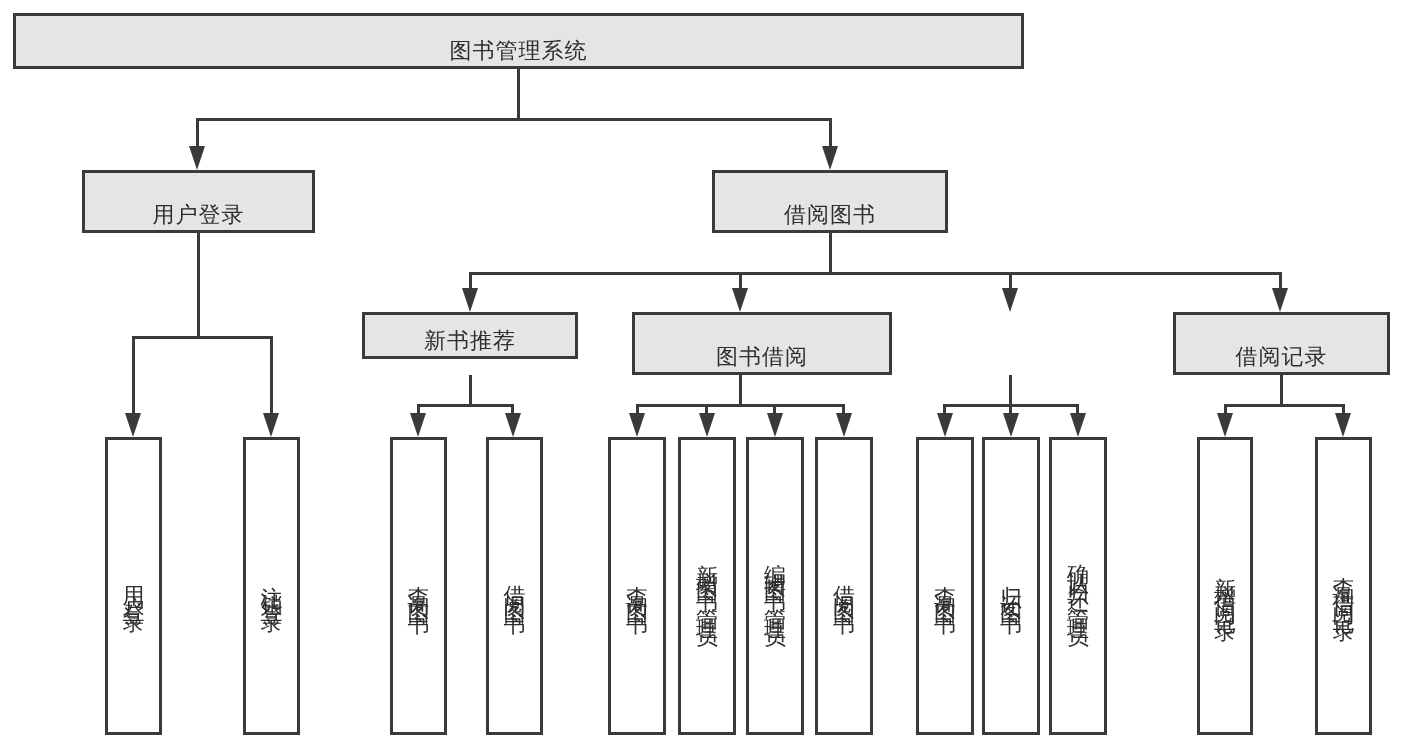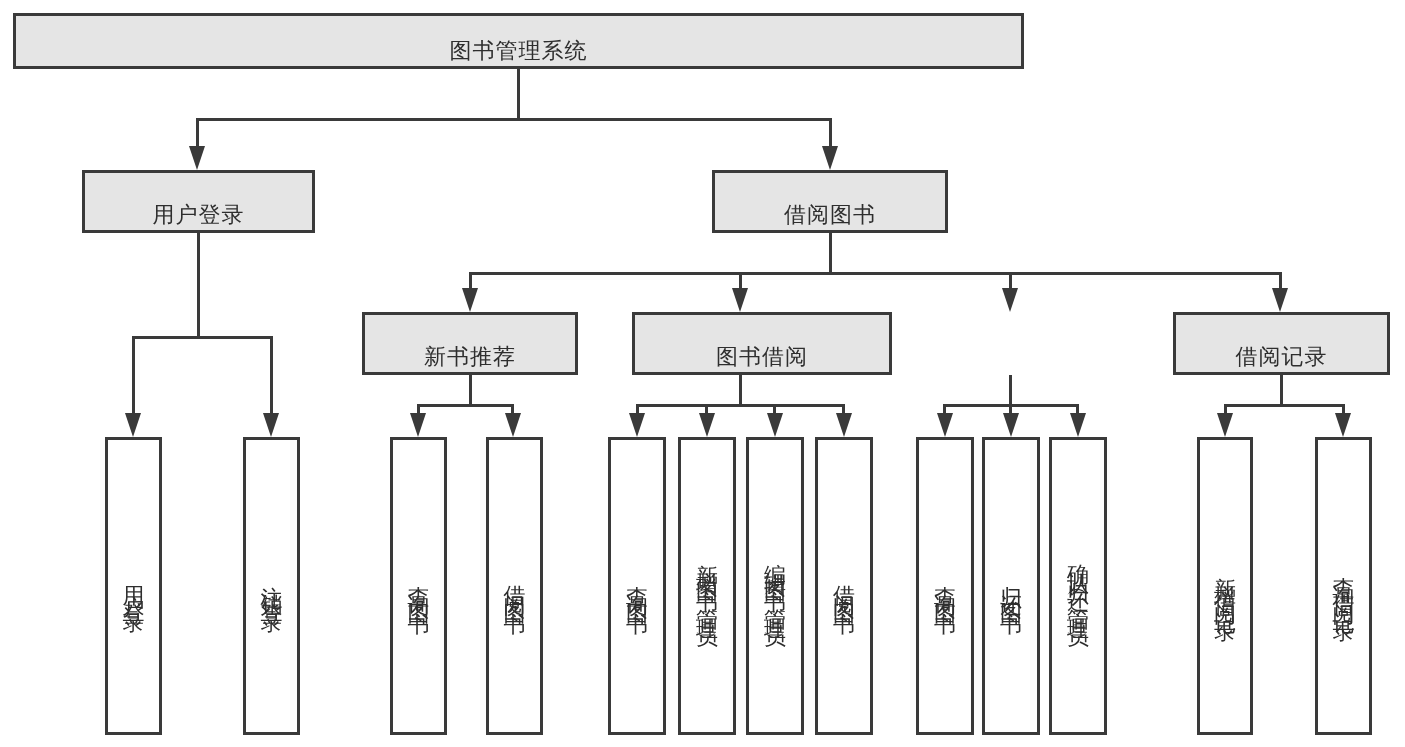--- a/index.html
+++ b/index.html
@@ -70,21 +70,21 @@
     <span>图书管理系统</span>
   </div>
 
   <div class="node" style="left:82px;top:170px;width:233px;height:63px;">
     <span>用户登录</span>
   </div>
   <div class="node" style="left:712px;top:170px;width:236px;height:63px;">
     <span>借阅图书</span>
   </div>
 
-  <div class="node" style="left:362px;top:312px;width:216px;height:63px;">
+  <div class="node" style="left:362px;top:312px;width:216px;height:47px;">
     <span>新书推荐</span>
   </div>
   <div class="node" style="left:632px;top:312px;width:260px;height:63px;">
     <span>图书借阅</span>
   </div>
   <div class="node" style="left:1173px;top:312px;width:217px;height:63px;">
     <span>借阅记录</span>
   </div>
 
   <div class="leaf" style="left:105px;width:57px;">

